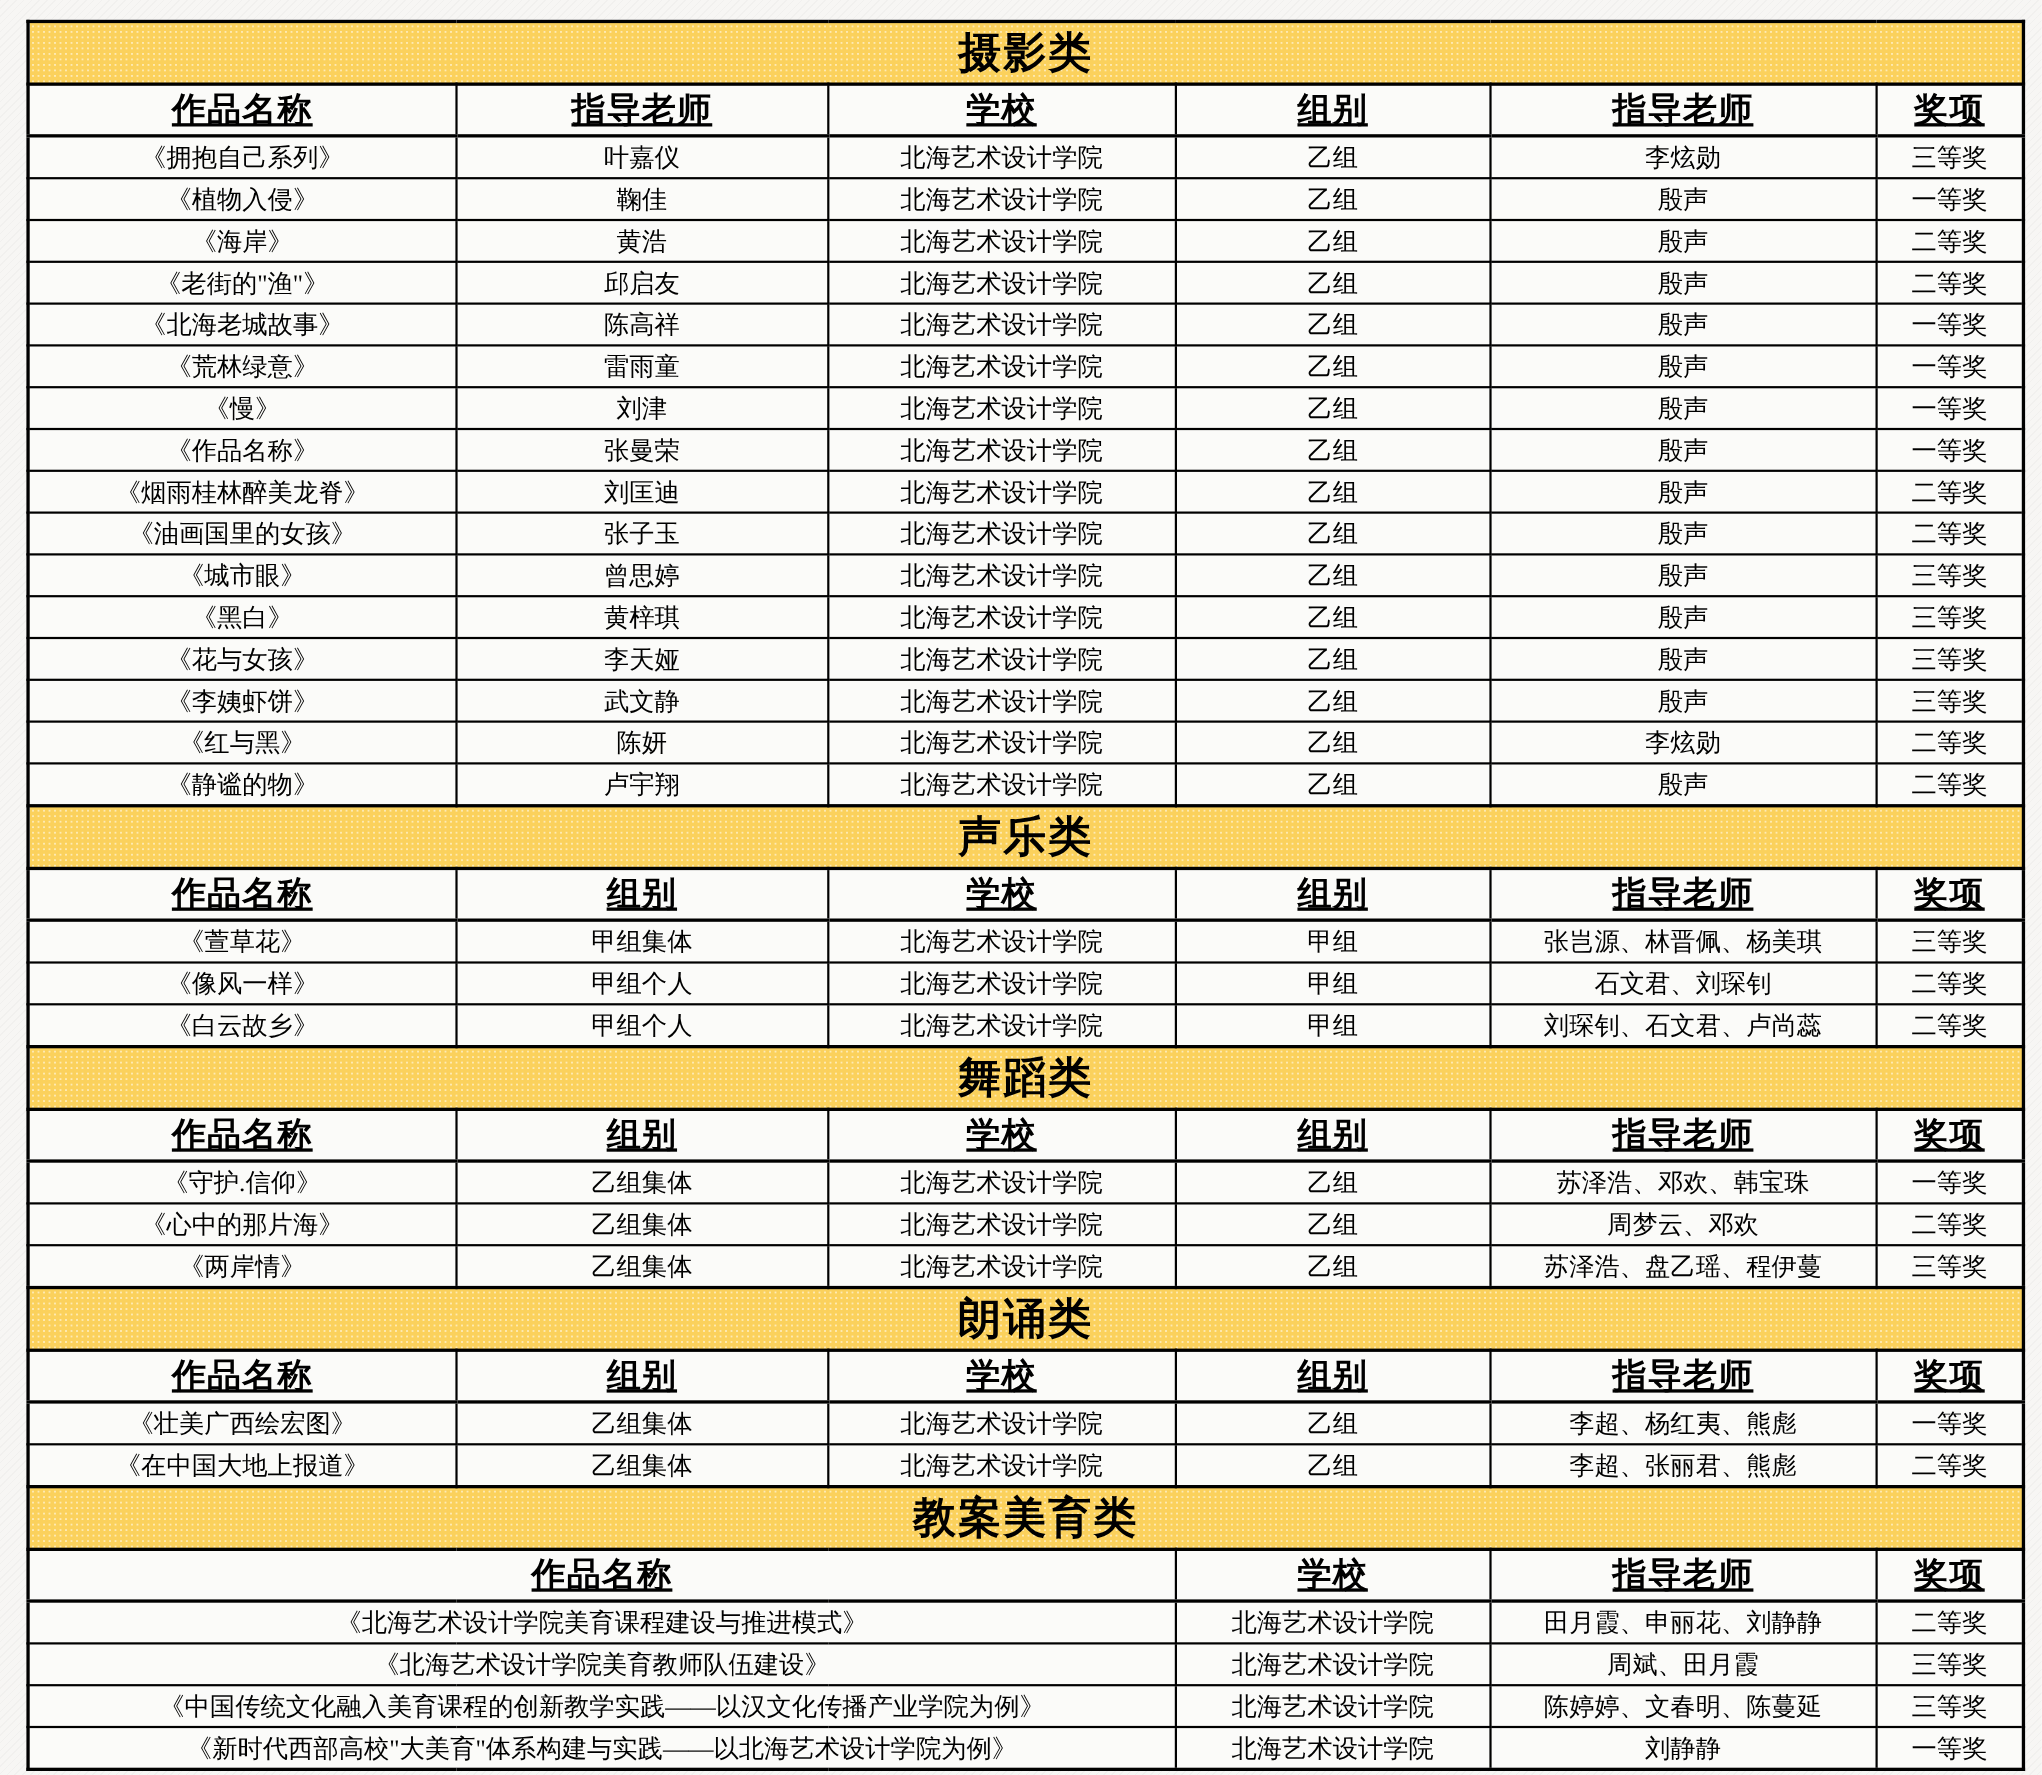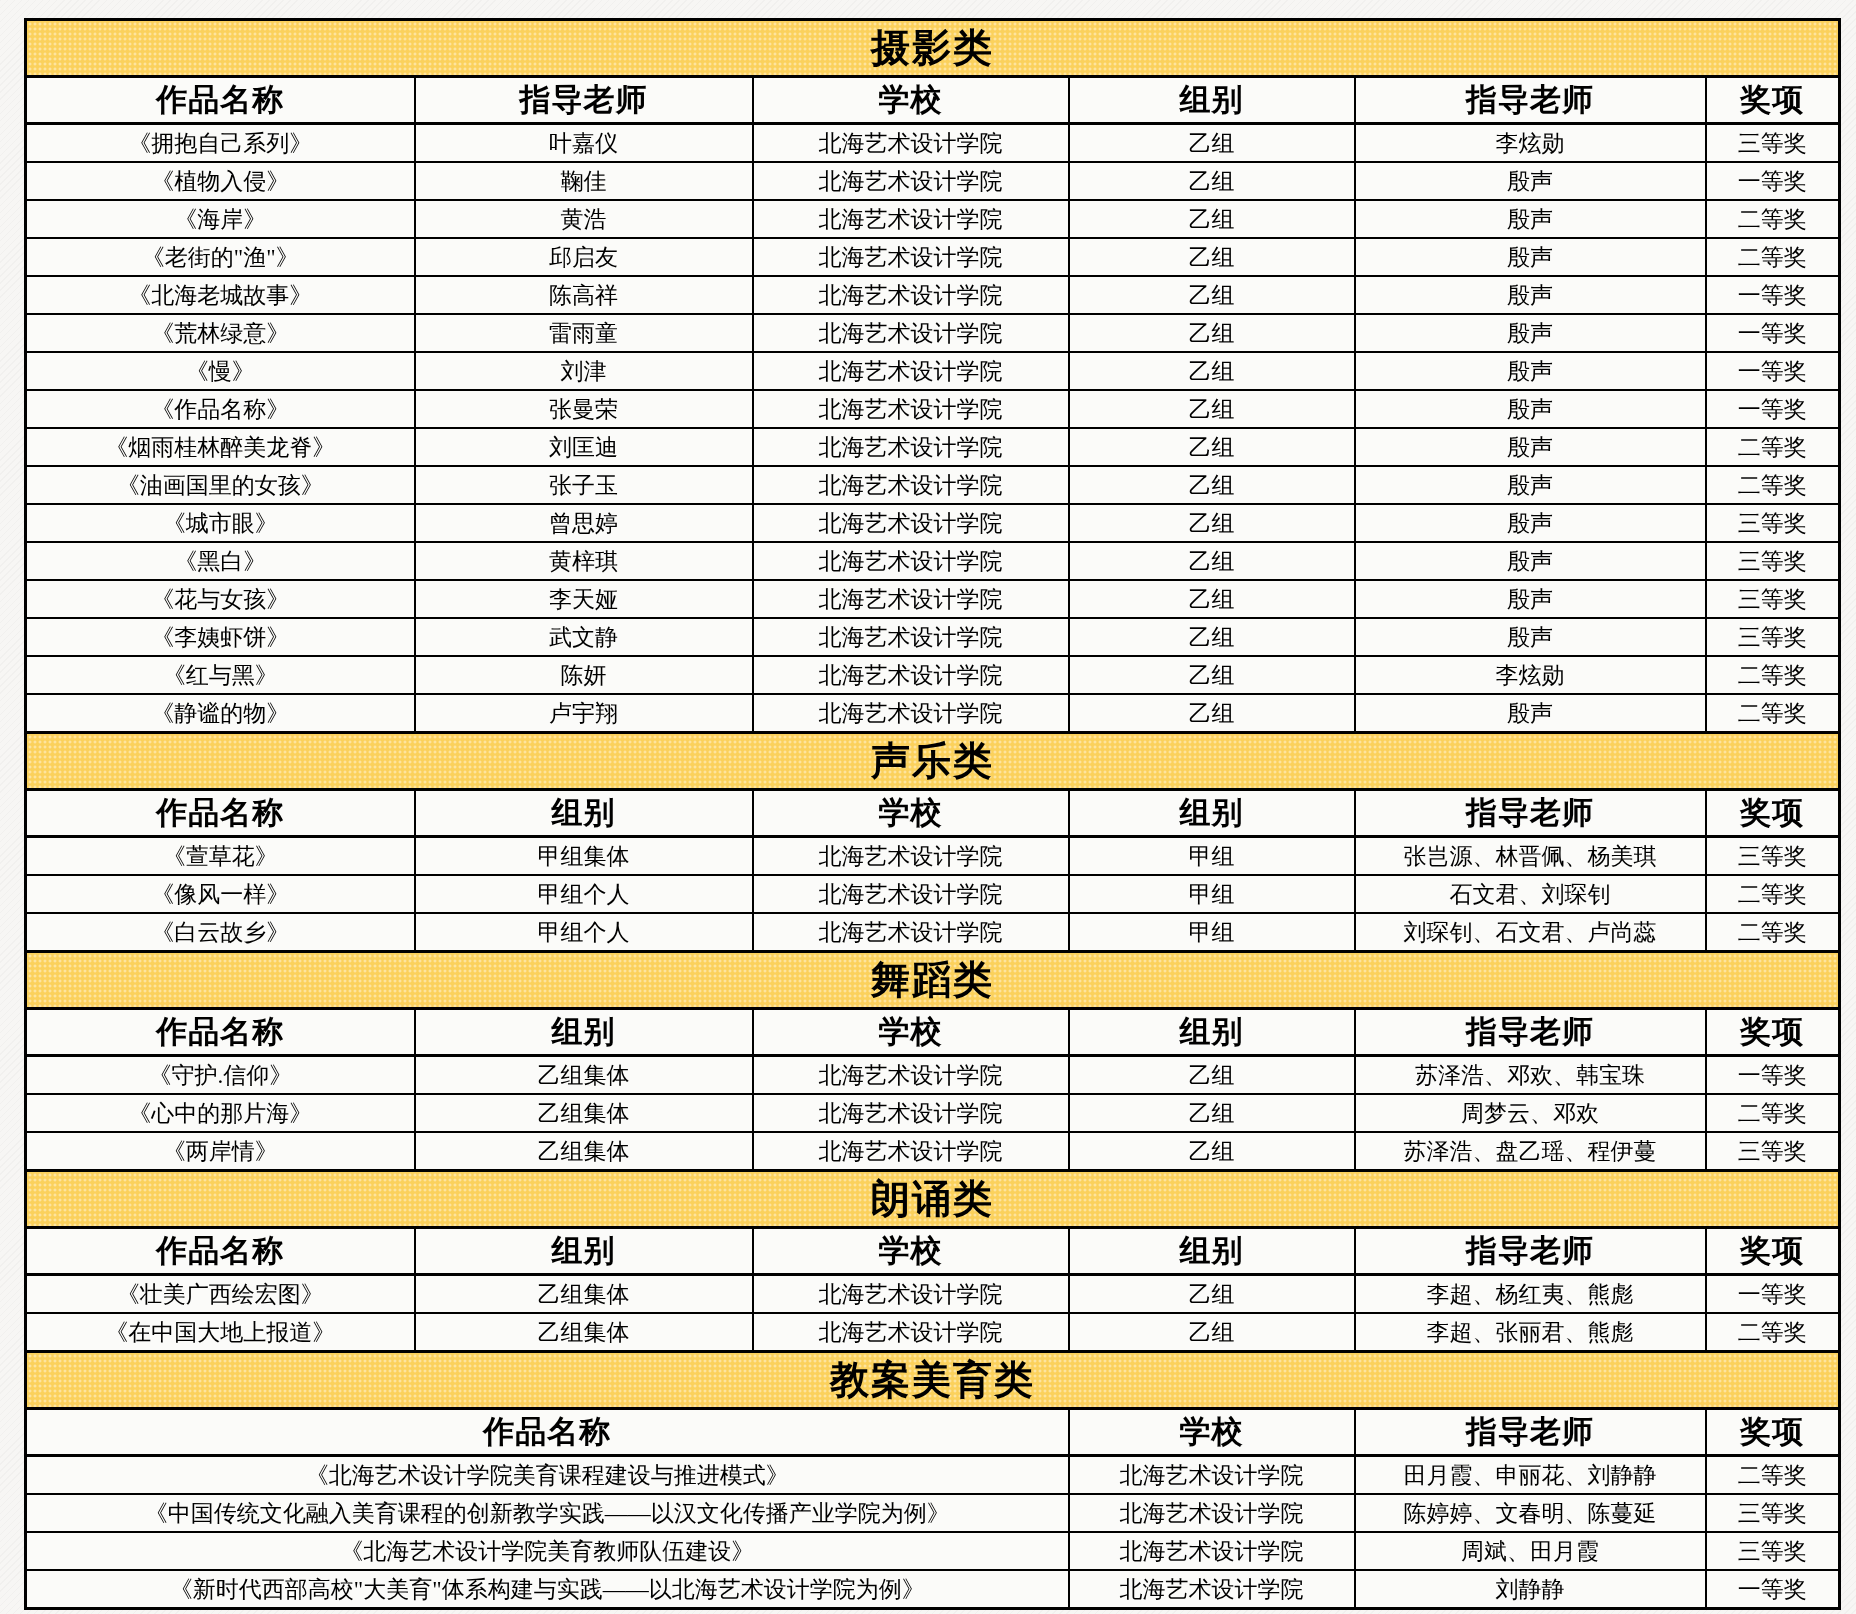--- a/index.html
+++ b/index.html
@@ -31,20 +31,21 @@
     background-size:5px 5px;
     font-size:39px;font-weight:bold;
     border:3px solid #000;
     letter-spacing:2px;
   }
   tr.header-row th{
     height:44px;
     font-size:31px;font-weight:bold;
     border-top:3px solid #22c55e;border-bottom:3px solid #000;
     letter-spacing:1px;
+    text-decoration:underline;
   }
   tr.data-row td{
     height:36px;
     font-size:23px;font-weight:normal;
     font-family:"Liberation Serif", serif;
   }
 </style>
 </head>
 <body>
 
@@ -303,29 +304,29 @@
         <th>指导老师</th>
         <th>奖项</th>
       </tr>
       <tr class="data-row">
         <td colspan="3">《北海艺术设计学院美育课程建设与推进模式》</td>
         <td>北海艺术设计学院</td>
         <td>田月霞、申丽花、刘静静</td>
         <td>二等奖</td>
       </tr>
       <tr class="data-row">
+        <td colspan="3">《北海艺术设计学院美育教师队伍建设》</td>
+        <td>北海艺术设计学院</td>
+        <td>周斌、田月霞</td>
+        <td>三等奖</td>
+      </tr>
+      <tr class="data-row">
         <td colspan="3">《中国传统文化融入美育课程的创新教学实践——以汉文化传播产业学院为例》</td>
         <td>北海艺术设计学院</td>
         <td>陈婷婷、文春明、陈蔓延</td>
-        <td>三等奖</td>
-      </tr>
-      <tr class="data-row">
-        <td colspan="3">《北海艺术设计学院美育教师队伍建设》</td>
-        <td>北海艺术设计学院</td>
-        <td>周斌、田月霞</td>
         <td>三等奖</td>
       </tr>
       <tr class="data-row">
         <td colspan="3">《新时代西部高校"大美育"体系构建与实践——以北海艺术设计学院为例》</td>
         <td>北海艺术设计学院</td>
         <td>刘静静</td>
         <td>一等奖</td>
       </tr>
     </tbody>
 </table>

